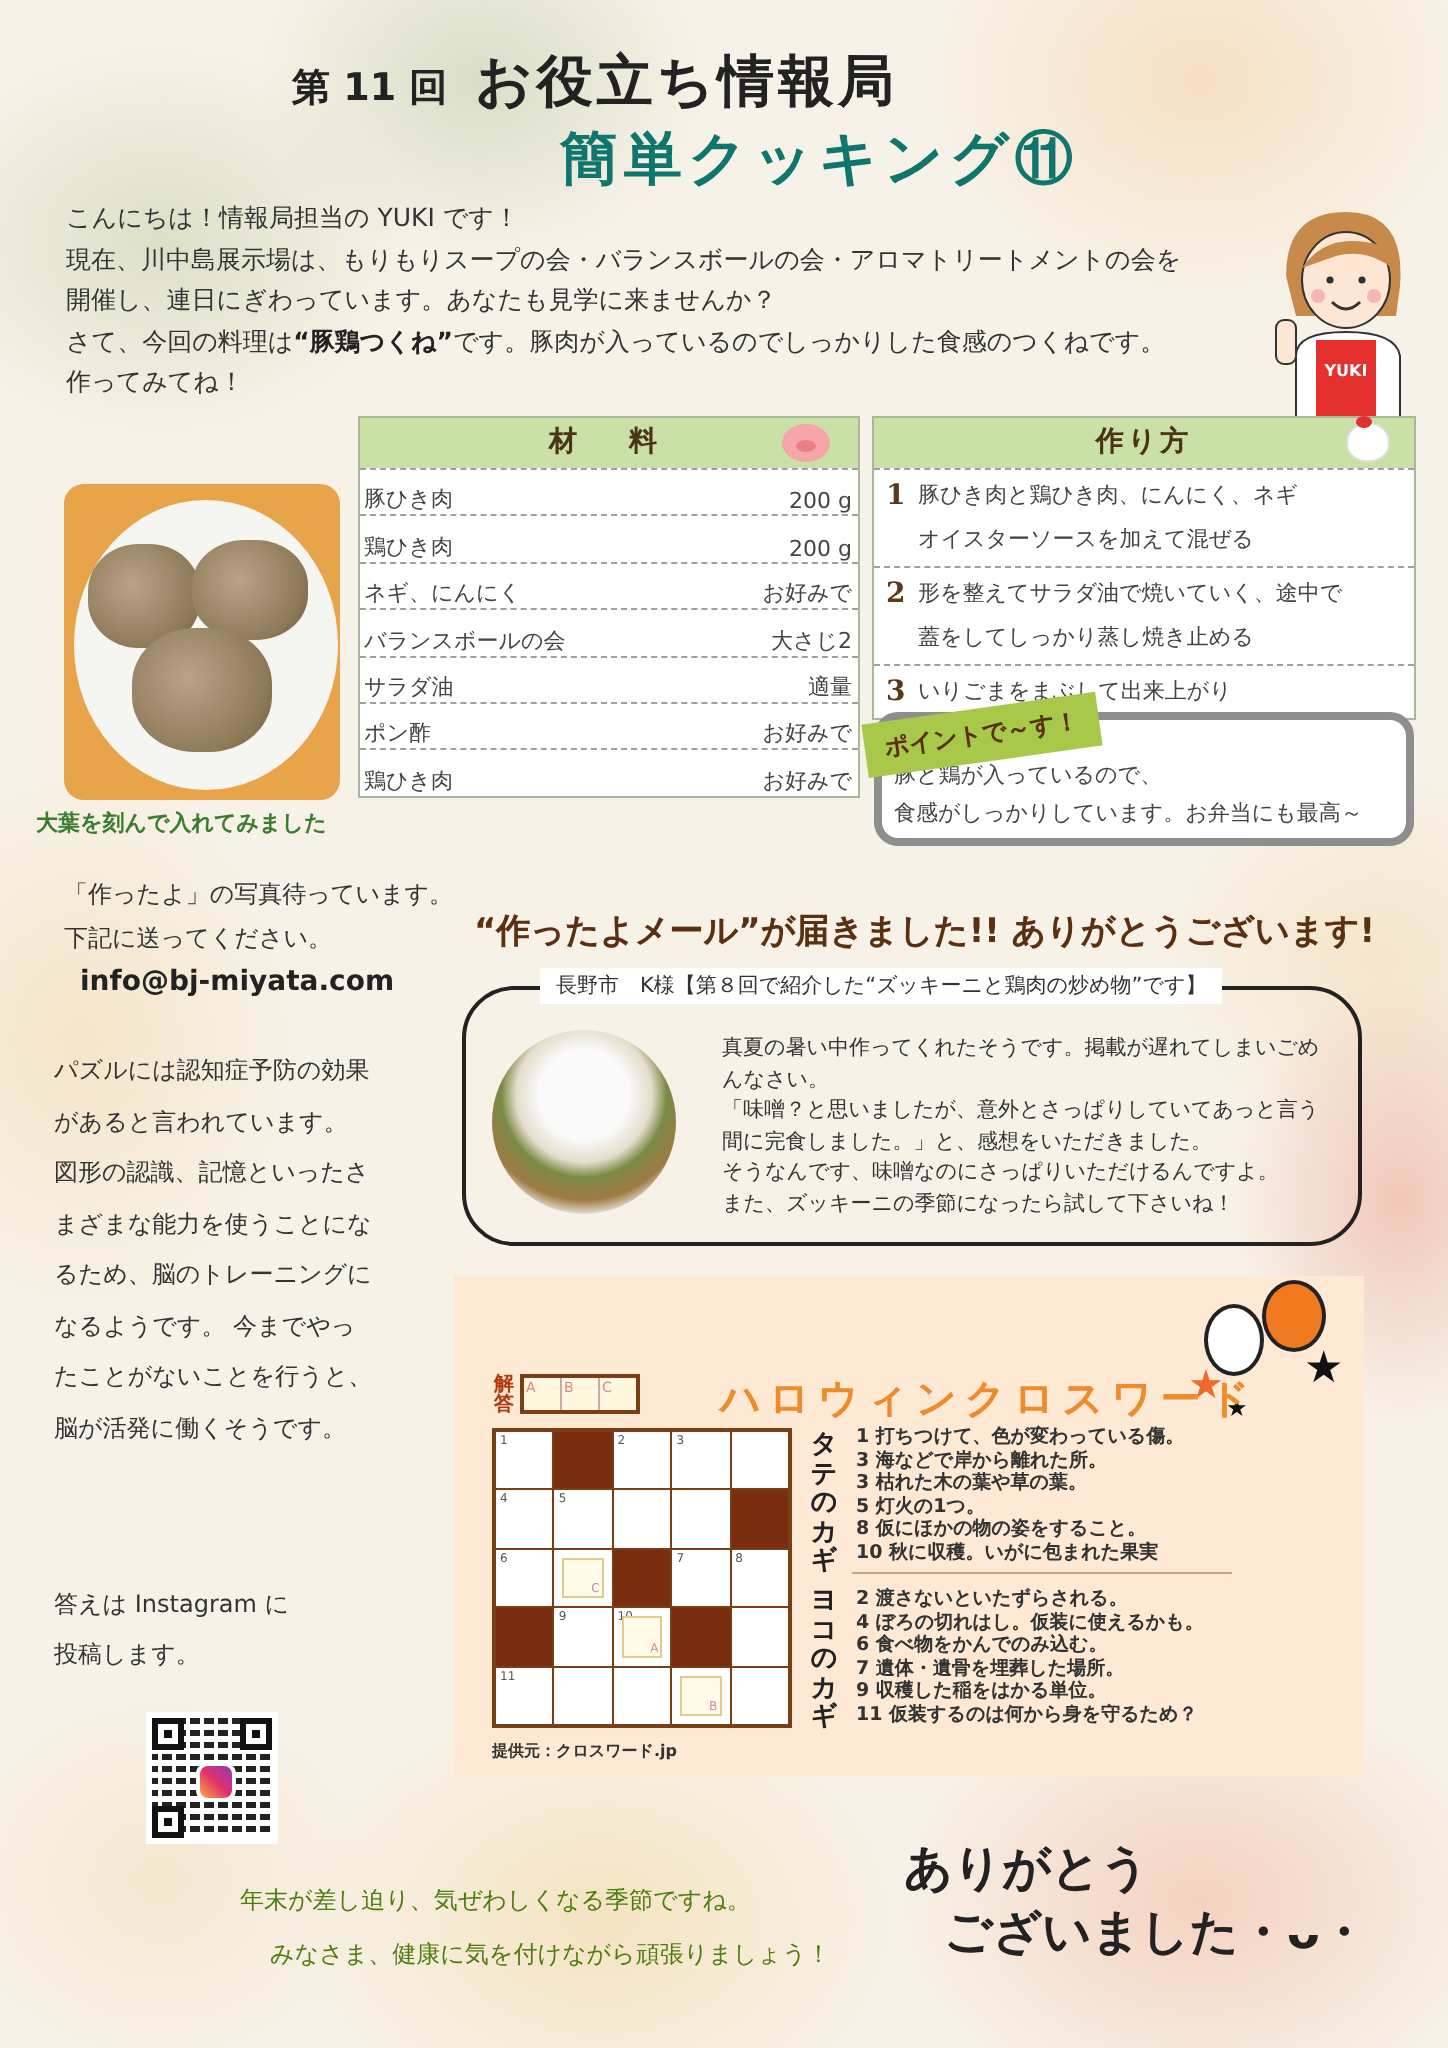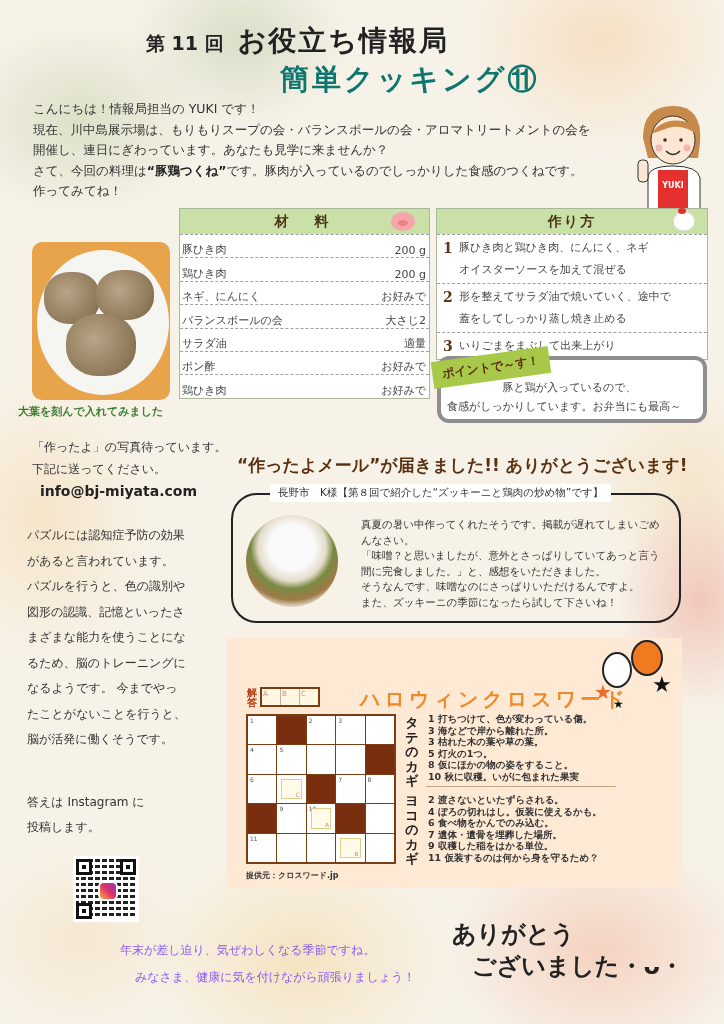--- a/index.html
+++ b/index.html
@@ -57,21 +57,21 @@
   .step { border-top: 1px dashed #a0a0a0; font-size: 11px; color: #444; padding: 2px 4px 2px 6px; display: flex; }
   .step .n { font-family: "DejaVu Serif", serif; font-weight: bold; font-size: 14px; color: #5a3818; width: 16px; flex: 0 0 16px; line-height: 22px; }
   .step .t { line-height: 22px; }
   .hen { position: absolute; right: 12px; top: 2px; width: 22px; height: 20px; border-radius: 50% 50% 45% 45%; background: #fff; border: 1px solid #ddd; }
   .hen::before { content: ""; position: absolute; left: 4px; top: -4px; width: 8px; height: 6px; border-radius: 50%; background: #e03030; }
 
   
   .point { left: 437px; top: 356px; width: 270px; height: 67px; border: 4px solid #8e8e8e; border-radius: 12px; background: #fff; }
   .point-tag { left: 432px; top: 354px; padding: 5px 10px 5px 10px; background: #a8c84a; transform: rotate(-8deg); font-size: 12px; font-weight: bold; color: #5a2e10; white-space: nowrap; z-index: 2; }
   .point-text { left: 447px; top: 378px; width: 255px; font-size: 11px; line-height: 19px; color: #444; }
-  .point-text .r { text-align: center; padding-right: 10px; }
+  .point-text .r { text-align: left; padding-right: 10px; }
 
   
   .req { left: 32px; top: 436px; font-size: 12px; line-height: 22px; color: #333; white-space: nowrap; }
   .email { left: 40px; top: 483px; font-size: 14px; font-weight: bold; color: #222; white-space: nowrap; }
 
   
   .mail-head { left: 237px; top: 454px; font-size: 17px; font-weight: bold; color: #5a3010; white-space: nowrap; }
   .mail-box { left: 231px; top: 493px; width: 450px; height: 130px; border: 2px solid #222; border-radius: 26px; }
   .mail-sub { left: 270px; top: 484px; padding: 2px 8px; background: #fff; font-size: 10.5px; color: #333; white-space: nowrap; z-index: 2; }
   .mail-photo { left: 246px; top: 515px; width: 92px; height: 92px; border-radius: 50%; background: radial-gradient(circle at 50% 35%, #fafafa 30%, #e5dccb 45%, #7a8a45 55%, #a07a45 70%, #e8e4dc 80%); }
@@ -101,21 +101,21 @@
   .cell .mark { position: absolute; left: 4px; top: 4px; right: 4px; bottom: 4px; border: 1px solid #e0cd8a; background: #fffbe8; }
   .cell .mark i { position: absolute; right: 1px; bottom: 0; font-style: normal; font-size: 6px; color: #c8a; }
   .clue-label { font-size: 13px; font-weight: bold; color: #222; line-height: 14.5px; width: 16px; text-align: center; }
   .clues { font-size: 9.5px; font-weight: bold; color: #333; line-height: 11.5px; white-space: nowrap; }
   .cw-divider { left: 426px; top: 786px; width: 190px; height: 1px; background: #c9a585; }
   .cw-credit { left: 246px; top: 870px; font-size: 8px; font-weight: bold; color: #333; white-space: nowrap; }
   .balloon { position: absolute; border-radius: 50%; border: 2px solid #222; z-index: 1; }
   .star { position: absolute; z-index: 1; line-height: 1; }
 
   
-  .footer { left: 120px; top: 937px; font-size: 12px; line-height: 27px; color: #8b5cf6; white-space: nowrap; }
+  .footer { left: 120px; top: 937px; font-size: 12px; line-height: 27px; color: #4d7c0f; white-space: nowrap; }
   .footer p:nth-child(2) { padding-left: 15px; }
   .thanks { left: 452px; top: 918px; font-size: 24px; font-weight: bold; color: #222; line-height: 32px; white-space: nowrap; font-family: "DejaVu Sans", sans-serif; }
   .thanks p:nth-child(2) { padding-left: 20px; }
 </style>
 </head>
 <body>
 
 <div class="bg"></div>
 
 <div class="abs title1">
@@ -240,21 +240,20 @@
   <div>んなさい。</div>
   <div>「味噌？と思いましたが、意外とさっぱりしていてあっと言う</div>
   <div>間に完食しました。」と、感想をいただきました。</div>
   <div>そうなんです、味噌なのにさっぱりいただけるんですよ。</div>
   <div>また、ズッキーニの季節になったら試して下さいね！</div>
 </div>
 
 <div class="abs puzzle-text">
   <div>パズルには認知症予防の効果</div>
   <div>があると言われています。</div>
-  <div>パズルを行うと、色の識別や</div>
   <div>図形の認識、記憶といったさ</div>
   <div>まざまな能力を使うことにな</div>
   <div>るため、脳のトレーニングに</div>
   <div>なるようです。 今までやっ</div>
   <div>たことがないことを行うと、</div>
   <div>脳が活発に働くそうです。</div>
 </div>
 <div class="abs ig-text">
   <div>答えは Instagram に</div>
   <div>投稿します。</div>

